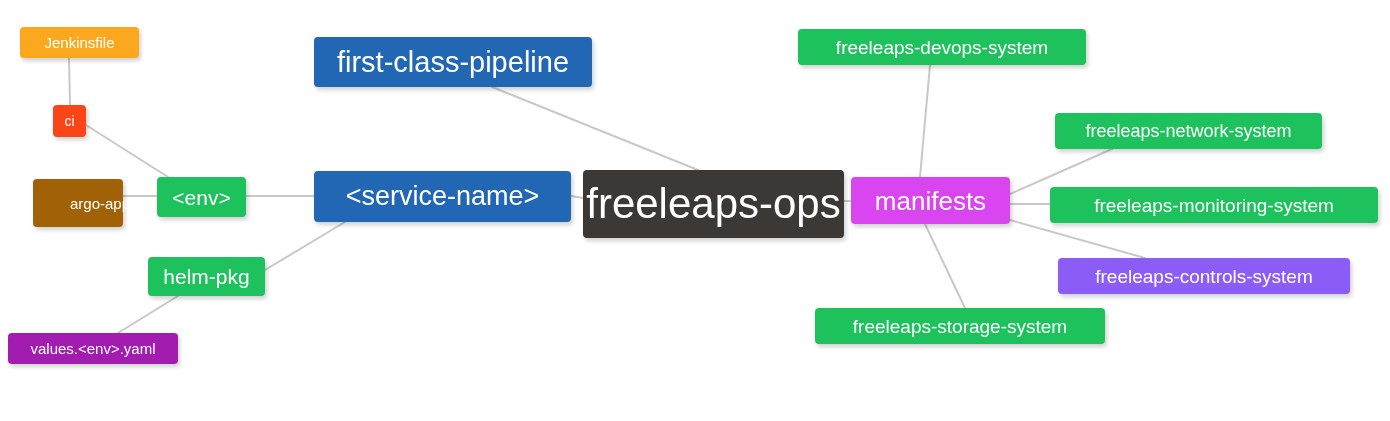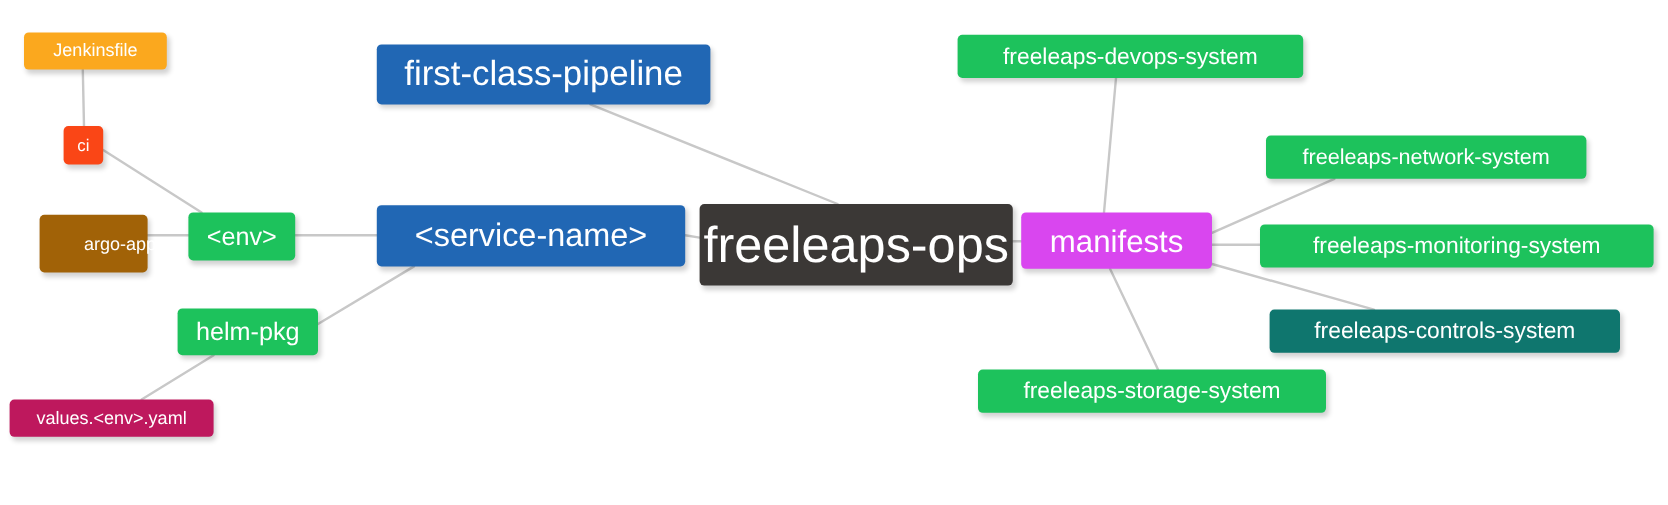--- a/index.html
+++ b/index.html
@@ -73,21 +73,21 @@
       </div>
       <div class="node" style="left: 33px; top: 179px; width: 90px; height: 48px; background: #a16207; font-size: 15px; padding-left: 44px;">
         <span class="node-label">argo-app</span>
       </div>
       <div class="node" style="left: 157px; top: 177px; width: 89px; height: 40px; background: rgb(29, 194, 92); font-size: 21px;">
         <span class="node-label">&lt;env&gt;</span>
       </div>
       <div class="node" style="left: 148px; top: 257px; width: 117px; height: 39px; background: rgb(29, 194, 92); font-size: 21px;">
         <span class="node-label">helm-pkg</span>
       </div>
-      <div class="node" style="left: 8px; top: 333px; width: 170px; height: 31px; background: #be185d; font-size: 15px;">
+      <div class="node" style="left: 8px; top: 333px; width: 170px; height: 31px; background: #a21caf; font-size: 15px;">
         <span class="node-label">values.&lt;env&gt;.yaml</span>
       </div>
       <div class="node" style="left: 314px; top: 37px; width: 278px; height: 50px; background: rgb(33, 103, 180); font-size: 29px;">
         <span class="node-label">first-class-pipeline</span>
       </div>
       <div class="node" style="left: 314px; top: 171px; width: 257px; height: 51px; background: rgb(33, 103, 180); font-size: 27px;">
         <span class="node-label">&lt;service-name&gt;</span>
       </div>
       <div class="node" style="left: 583px; top: 170px; width: 261px; height: 68px; background: rgb(59, 56, 54); font-size: 42px;">
         <span class="node-label">freeleaps-ops</span>
@@ -97,20 +97,20 @@
       </div>
       <div class="node" style="left: 798px; top: 29px; width: 288px; height: 36px; background: rgb(29, 194, 92); font-size: 19px;">
         <span class="node-label">freeleaps-devops-system</span>
       </div>
       <div class="node" style="left: 1055px; top: 113px; width: 267px; height: 36px; background: rgb(29, 194, 92); font-size: 18px; align-items: center;">
         <span class="node-label">freeleaps-network-system</span>
       </div>
       <div class="node" style="left: 1050px; top: 187px; width: 328px; height: 36px; background: rgb(29, 194, 92); font-size: 19px;">
         <span class="node-label">freeleaps-monitoring-system</span>
       </div>
-      <div class="node" style="left: 1058px; top: 258px; width: 292px; height: 36px; background: #0f766e; font-size: 19px;">
+      <div class="node" style="left: 1058px; top: 258px; width: 292px; height: 36px; background: #8b5cf6; font-size: 19px;">
         <span class="node-label">freeleaps-controls-system</span>
       </div>
       <div class="node" style="left: 815px; top: 308px; width: 290px; height: 36px; background: rgb(29, 194, 92); font-size: 19px; align-items: center;">
         <span class="node-label">freeleaps-storage-system</span>
       </div>
     </div>
 </div>
 
 </body></html>

